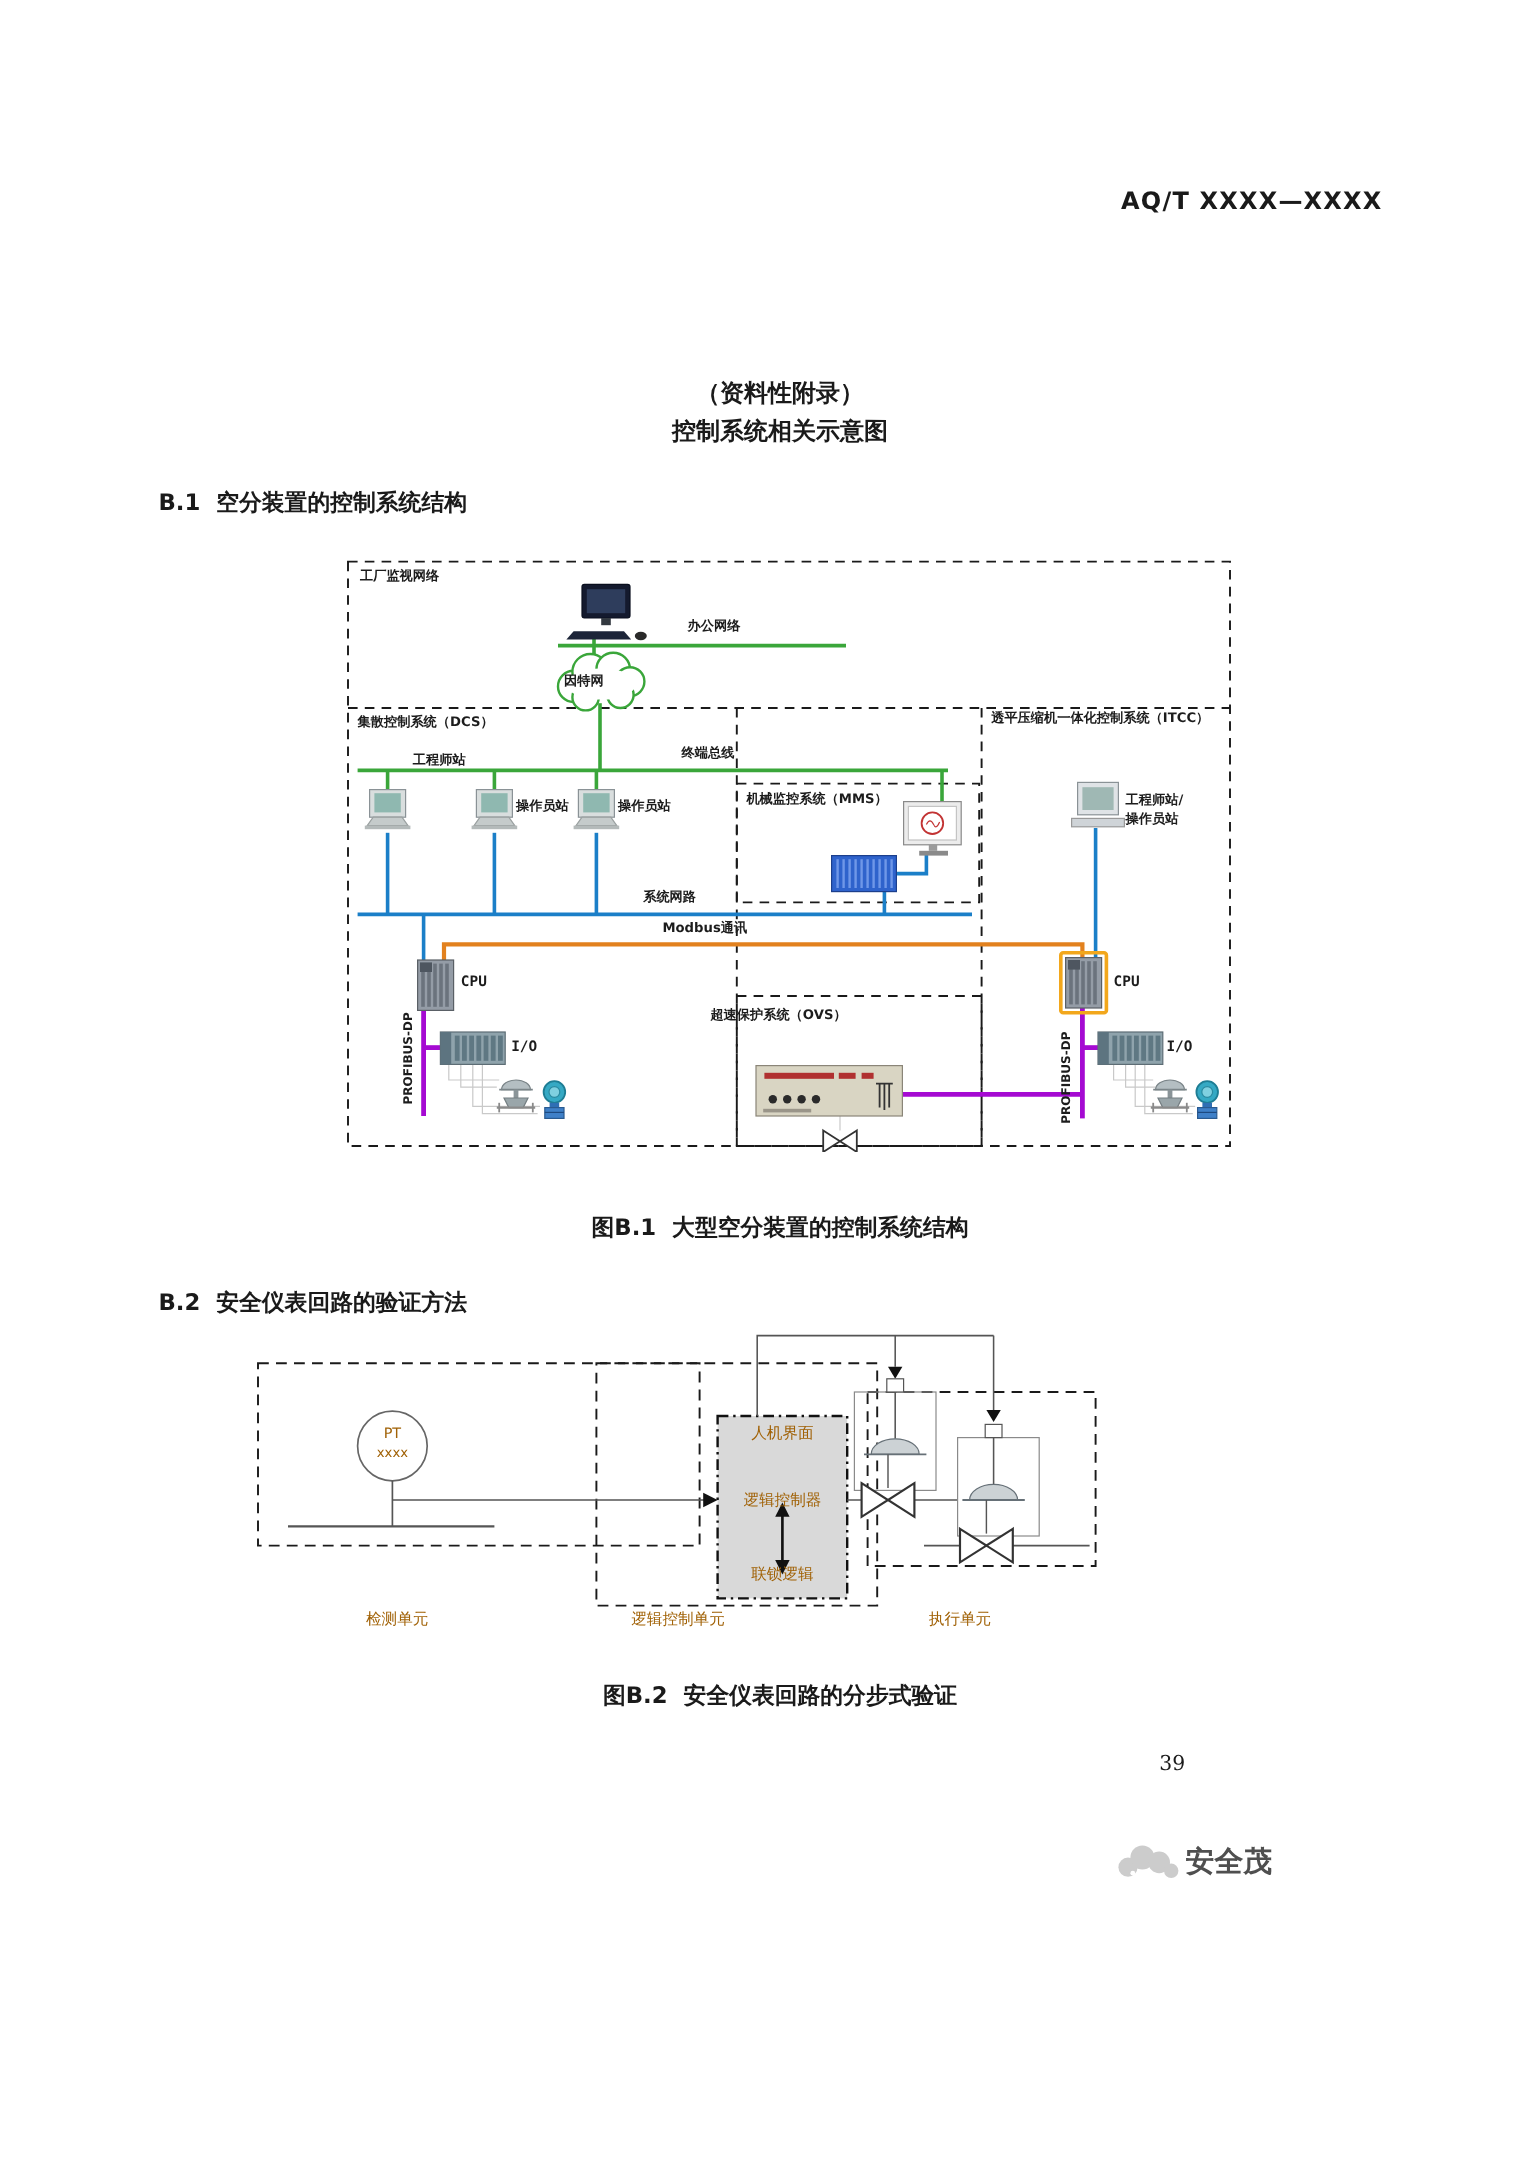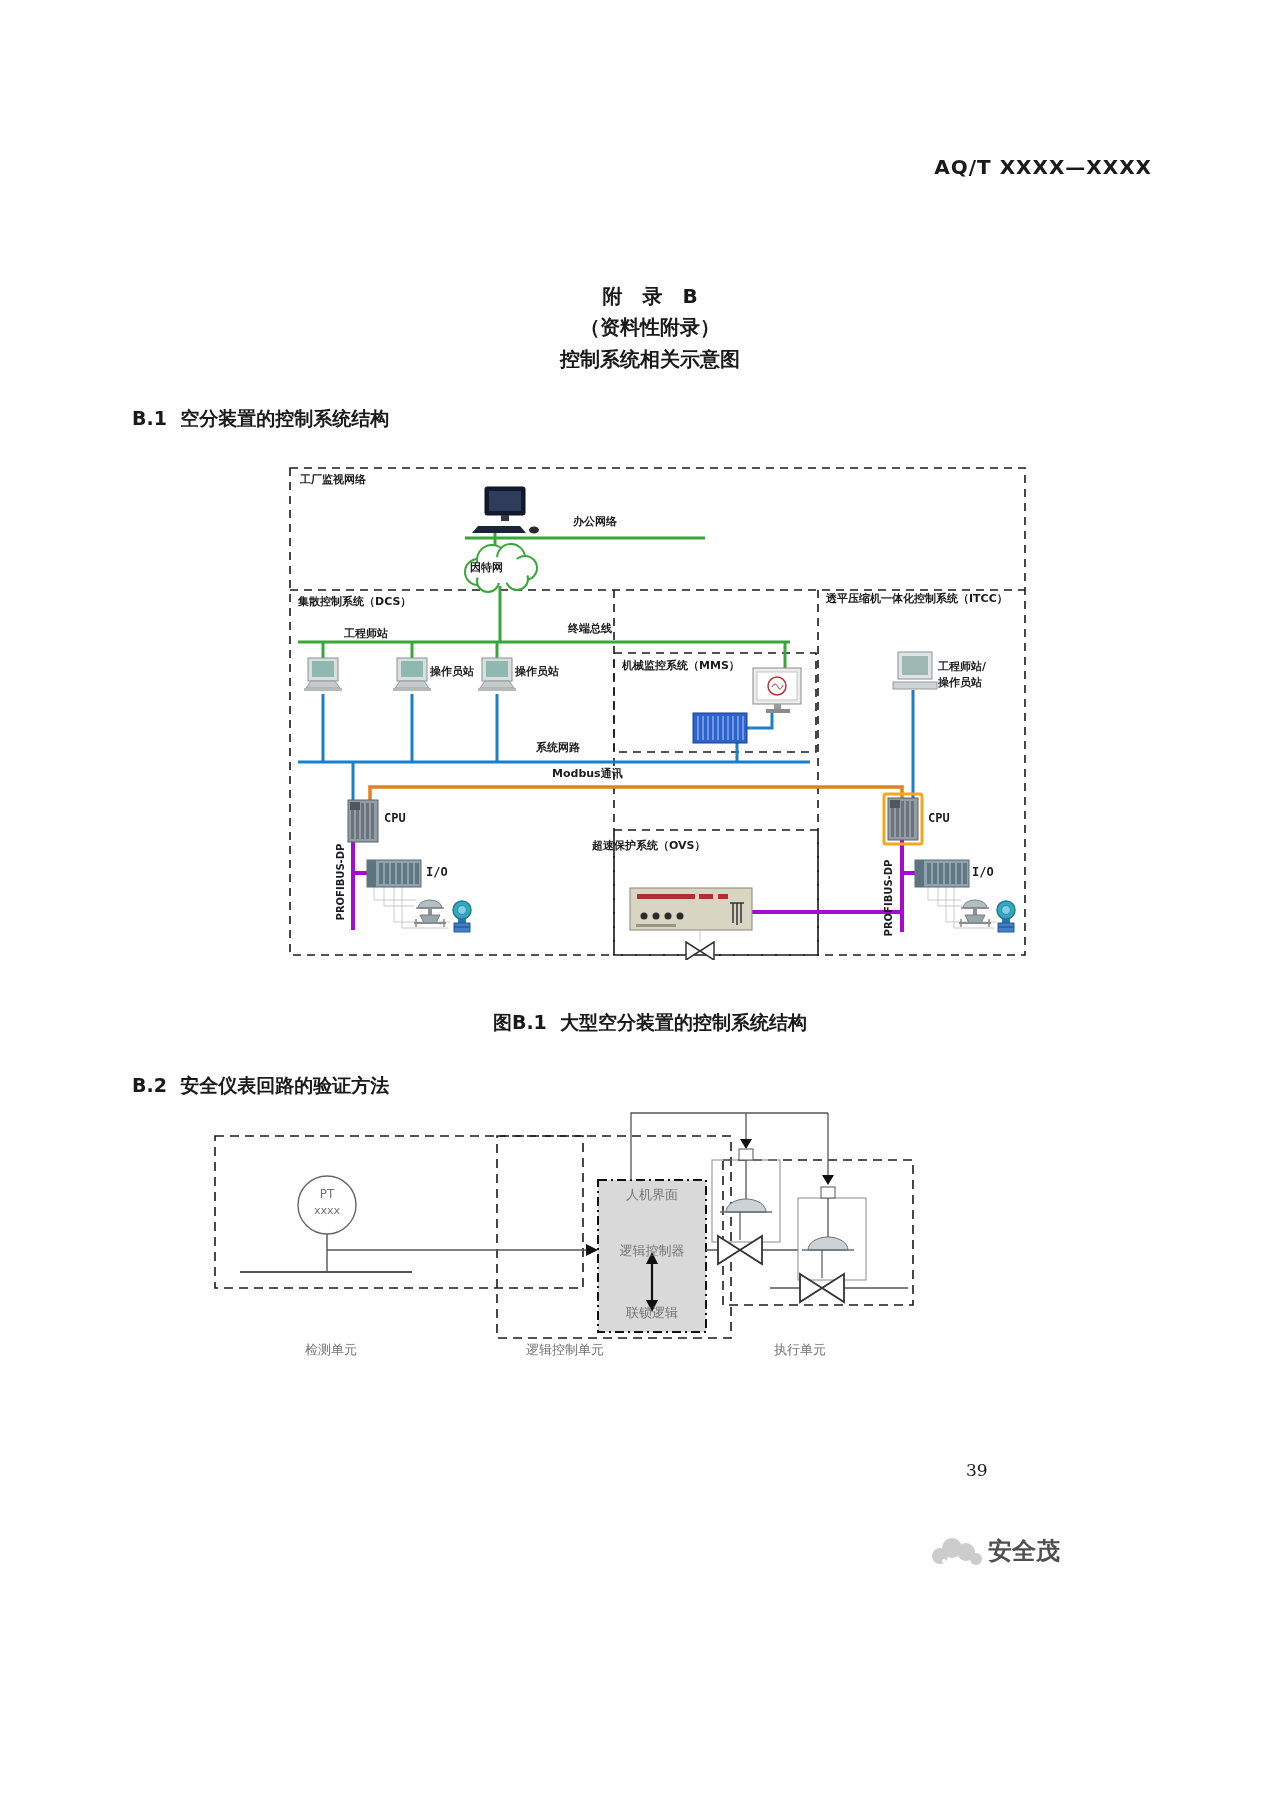--- a/index.html
+++ b/index.html
@@ -8,36 +8,35 @@
   .abs{position:absolute;}
   .title-line{position:absolute;left:20px;width:1260px;text-align:center;
               font-size:20px;font-weight:bold;white-space:pre;}
   .heading{position:absolute;font-size:19px;font-weight:bold;white-space:pre;}
   .caption{position:absolute;left:20px;width:1260px;text-align:center;
            font-size:19px;font-weight:bold;white-space:pre;}
   .hdr{position:absolute;font-size:20px;font-weight:bold;letter-spacing:1px;white-space:pre;}
   .lbl{position:absolute;font-size:11px;font-weight:bold;color:#1c1c1c;
        white-space:nowrap;line-height:1.15;}
   .lbl-mono{font-family:"DejaVu Sans Mono","Liberation Mono",monospace;font-size:12px;}
-  .lbl2{position:absolute;font-size:13px;font-weight:normal;color:#737373;
+  .lbl2{position:absolute;font-size:13px;font-weight:normal;color:#a16207;
         white-space:nowrap;line-height:1.1;}
   .ctr{text-align:center;}
   .rot{transform:translate(-50%,-50%) rotate(-90deg);}
   .pageno{position:absolute;font-size:17px;font-family:"DejaVu Serif","Liberation Serif",serif;}
   .watermark{position:absolute;display:flex;align-items:center;gap:4px;}
   .watermark .wm-text{font-size:24px;font-weight:bold;color:#4f4f4f;}
   svg{display:block;}
 </style>
 </head>
 <body>
 
 <div class="page">
 
   <div class="hdr" style="top:155px;right:128px;">AQ/T XXXX—XXXX</div>
-  <div class="title-line" style="top:283px;">附　录　B</div>
   <div class="title-line" style="top:314px;">（资料性附录）</div>
   <div class="title-line" style="top:346px;">控制系统相关示意图</div>
 
   <div class="heading" style="left:132px;top:406px;">B.1  空分装置的控制系统结构</div>
 
   <svg class="abs" style="left:250px;top:460px;" width="800" height="500" viewBox="250 460 800 500">
     <defs>
       <g id="ws">
         <rect x="-15" y="0" width="30" height="23" fill="#d9dede" stroke="#8a9296"></rect>
         <rect x="-11" y="3" width="22" height="16" fill="#8fb8b0"></rect>
@@ -309,20 +308,21 @@
 
   <div class="lbl2 ctr" style="left:598px;top:1188px;width:108px;">人机界面</div>
   <div class="lbl2 ctr" style="left:598px;top:1244px;width:108px;">逻辑控制器</div>
   <div class="lbl2 ctr" style="left:598px;top:1306px;width:108px;">联锁逻辑</div>
   <div class="lbl2 ctr" style="left:297px;top:1188px;width:60px;font-size:12px;">PT</div>
   <div class="lbl2 ctr" style="left:297px;top:1205px;width:60px;font-size:11px;">xxxx</div>
   <div class="lbl2 ctr" style="left:271px;top:1343px;width:120px;">检测单元</div>
   <div class="lbl2 ctr" style="left:505px;top:1343px;width:120px;">逻辑控制单元</div>
   <div class="lbl2 ctr" style="left:740px;top:1343px;width:120px;">执行单元</div>
 
+  <div class="caption" style="top:1400px;">图B.2  安全仪表回路的分步式验证</div>
 
   <div class="pageno" style="left:966px;top:1460px;">39</div>
 
   <div class="watermark" style="left:930px;top:1532px;">
     <svg width="54" height="38" viewBox="0 0 54 38">
       <circle cx="10" cy="24" r="8" fill="#cccccc"></circle>
       <circle cx="22" cy="16" r="10" fill="#cccccc"></circle>
       <circle cx="36" cy="20" r="9" fill="#cccccc"></circle>
       <circle cx="46" cy="27" r="6" fill="#cccccc"></circle>
       <circle cx="14" cy="29" r="2" fill="#ffffff"></circle>

